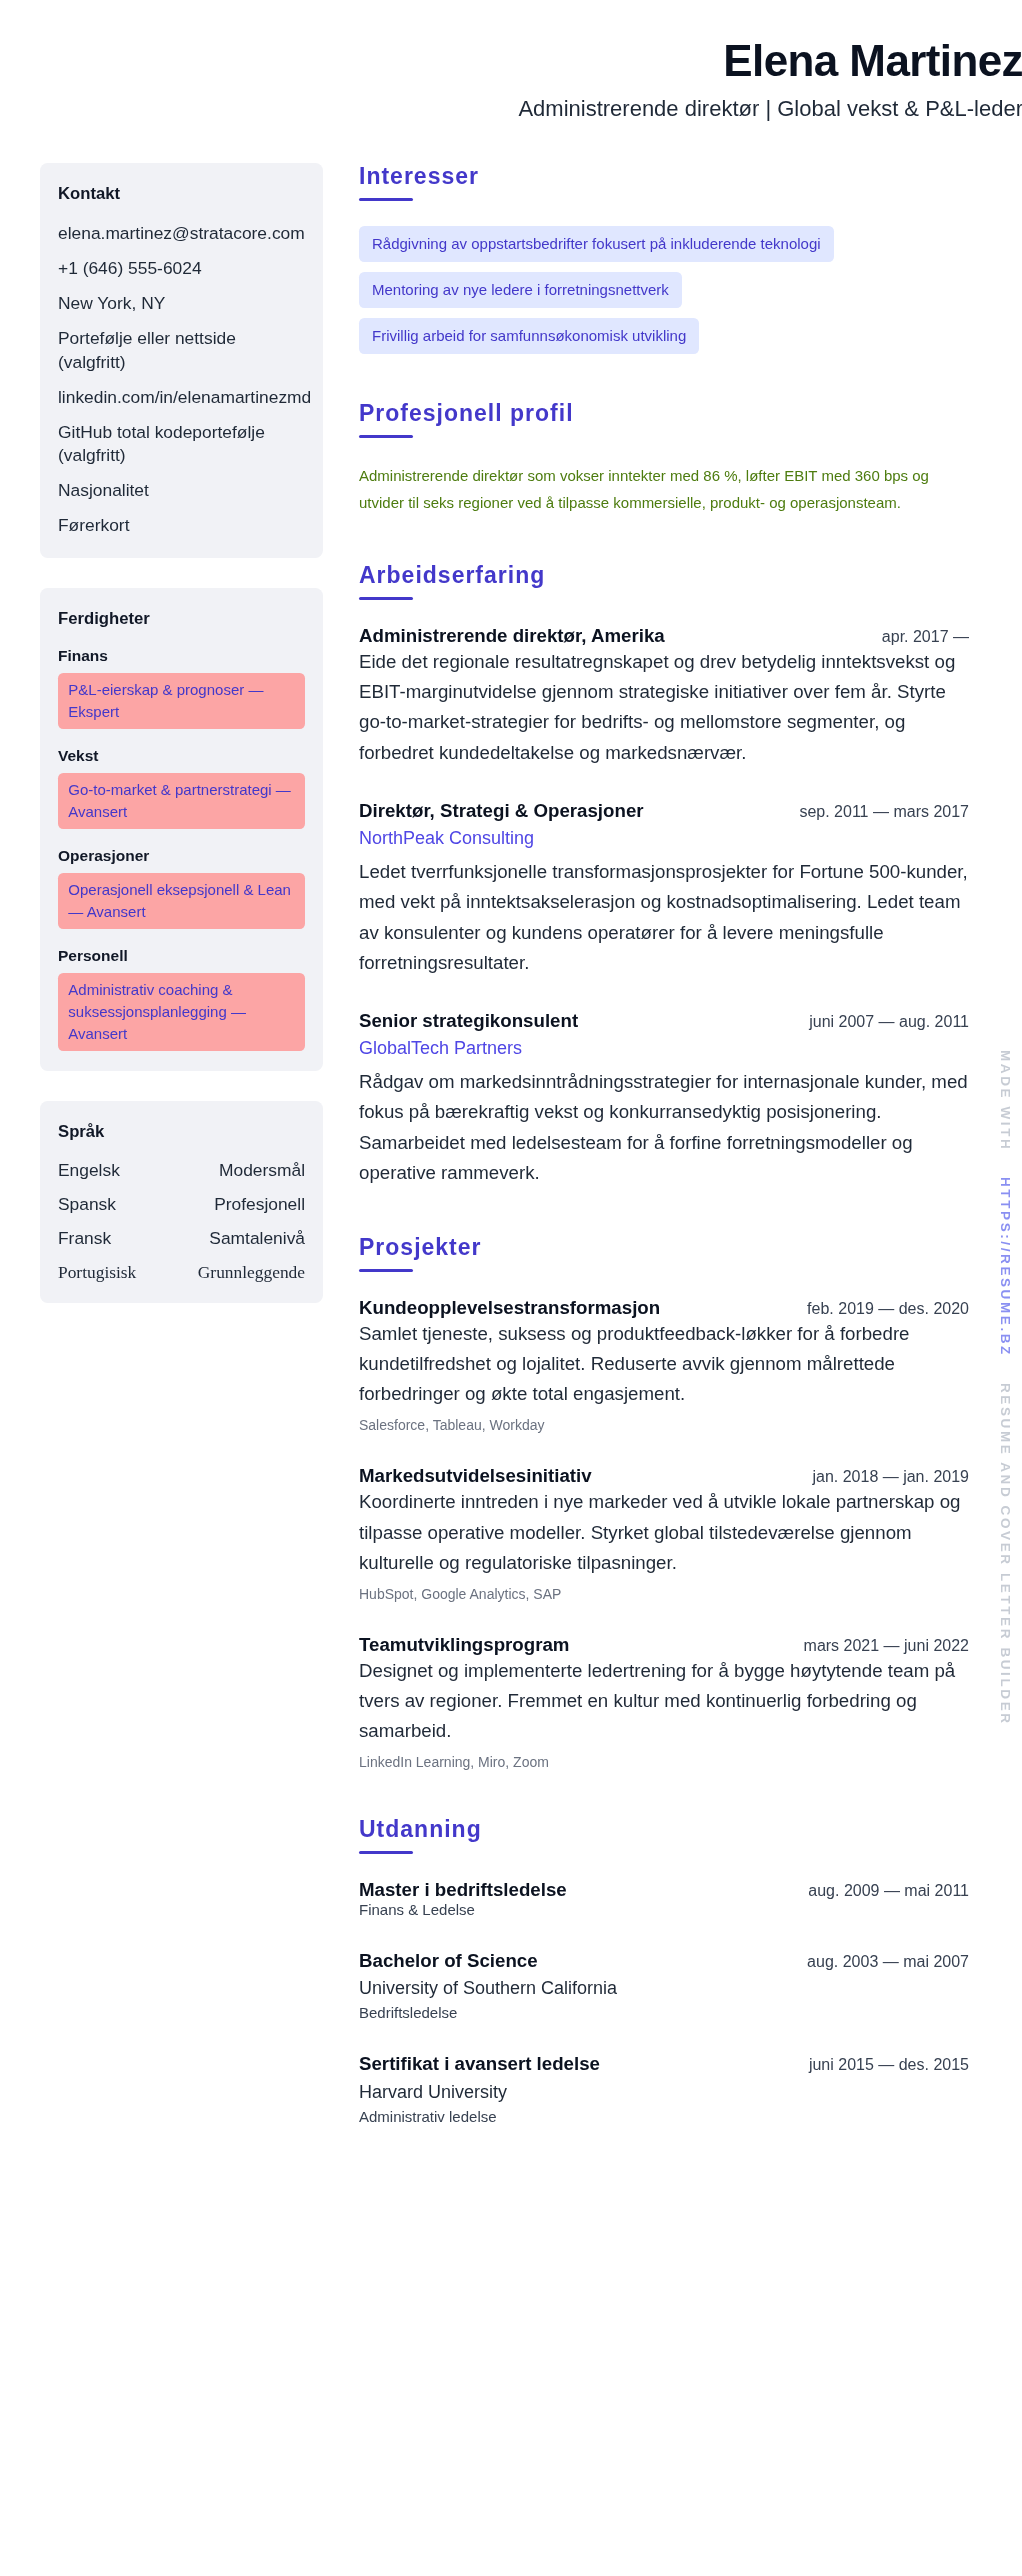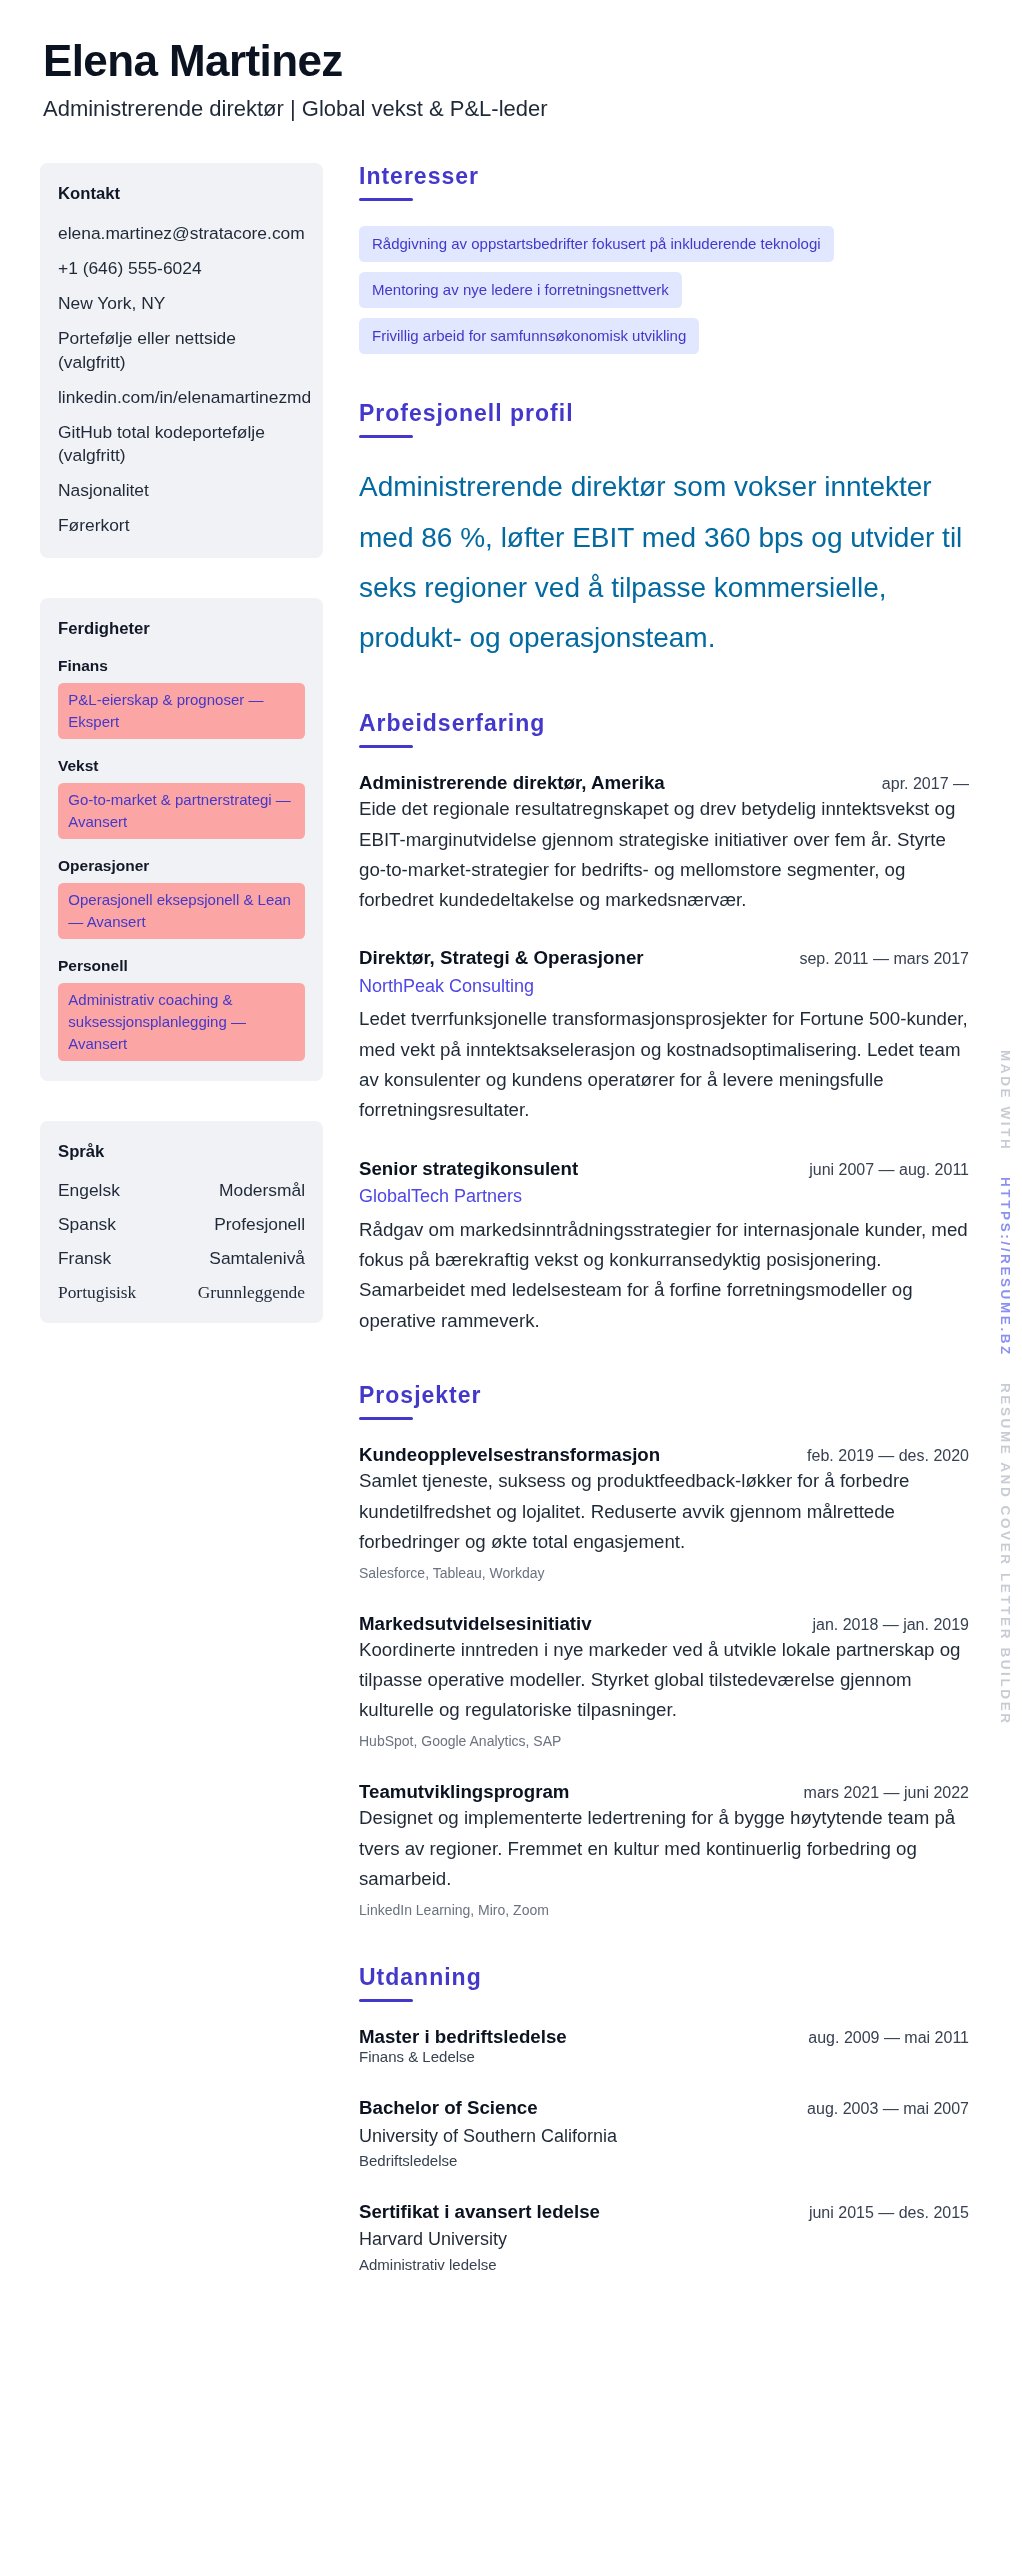--- a/index.html
+++ b/index.html
@@ -8,21 +8,21 @@
   body {
     width: 1023px;
     height: 2576px;
     overflow: hidden;
     position: relative;
     font-family: "Liberation Sans", "DejaVu Sans", sans-serif;
     color: #1f2937;
   }
 
   
-  .header { text-align: left; padding-top: 36px; padding-left: 43px; }
+  .header { text-align: right; padding-top: 36px; }
   .name {
     font-size: 44px;
     font-weight: 800;
     color: #0b1220;
     letter-spacing: -0.6px;
   }
   .subtitle {
     margin-top: 10.3px;
     font-size: 22px;
     color: #1f2937;
@@ -35,21 +35,21 @@
     gap: 36px;
     padding: 41px 54px 0 40px;
   }
 
   
   .sidebar {
     width: 283px;
     flex: 0 0 283px;
     display: flex;
     flex-direction: column;
-    gap: 40px;
+    gap: 30px;
   }
   .side-box {
     background: #f1f2f6;
     border-radius: 7.7px;
     padding: 20.6px 18px;
   }
   .side-box-title {
     font-size: 16.7px;
     font-weight: 700;
     color: #111827;
@@ -114,23 +114,23 @@
     color: #4338ca;
     font-size: 15px;
     line-height: 1.3;
     padding: 8.4px 13px;
     border-radius: 5.2px;
     margin-bottom: 9.7px;
   }
   .interest-pill:last-child { margin-bottom: 0; }
 
   .profile-text {
-    font-size: 28px;
+    font-size: 15px;
     line-height: 1.8;
-    color: #0369a1;
+    color: #4d7c0f;
   }
 
   .entry { margin-bottom: 32px; }
   .entry:last-child { margin-bottom: 0; }
   .entry-head {
     display: flex;
     justify-content: space-between;
     align-items: baseline;
     gap: 15.5px;
   }

